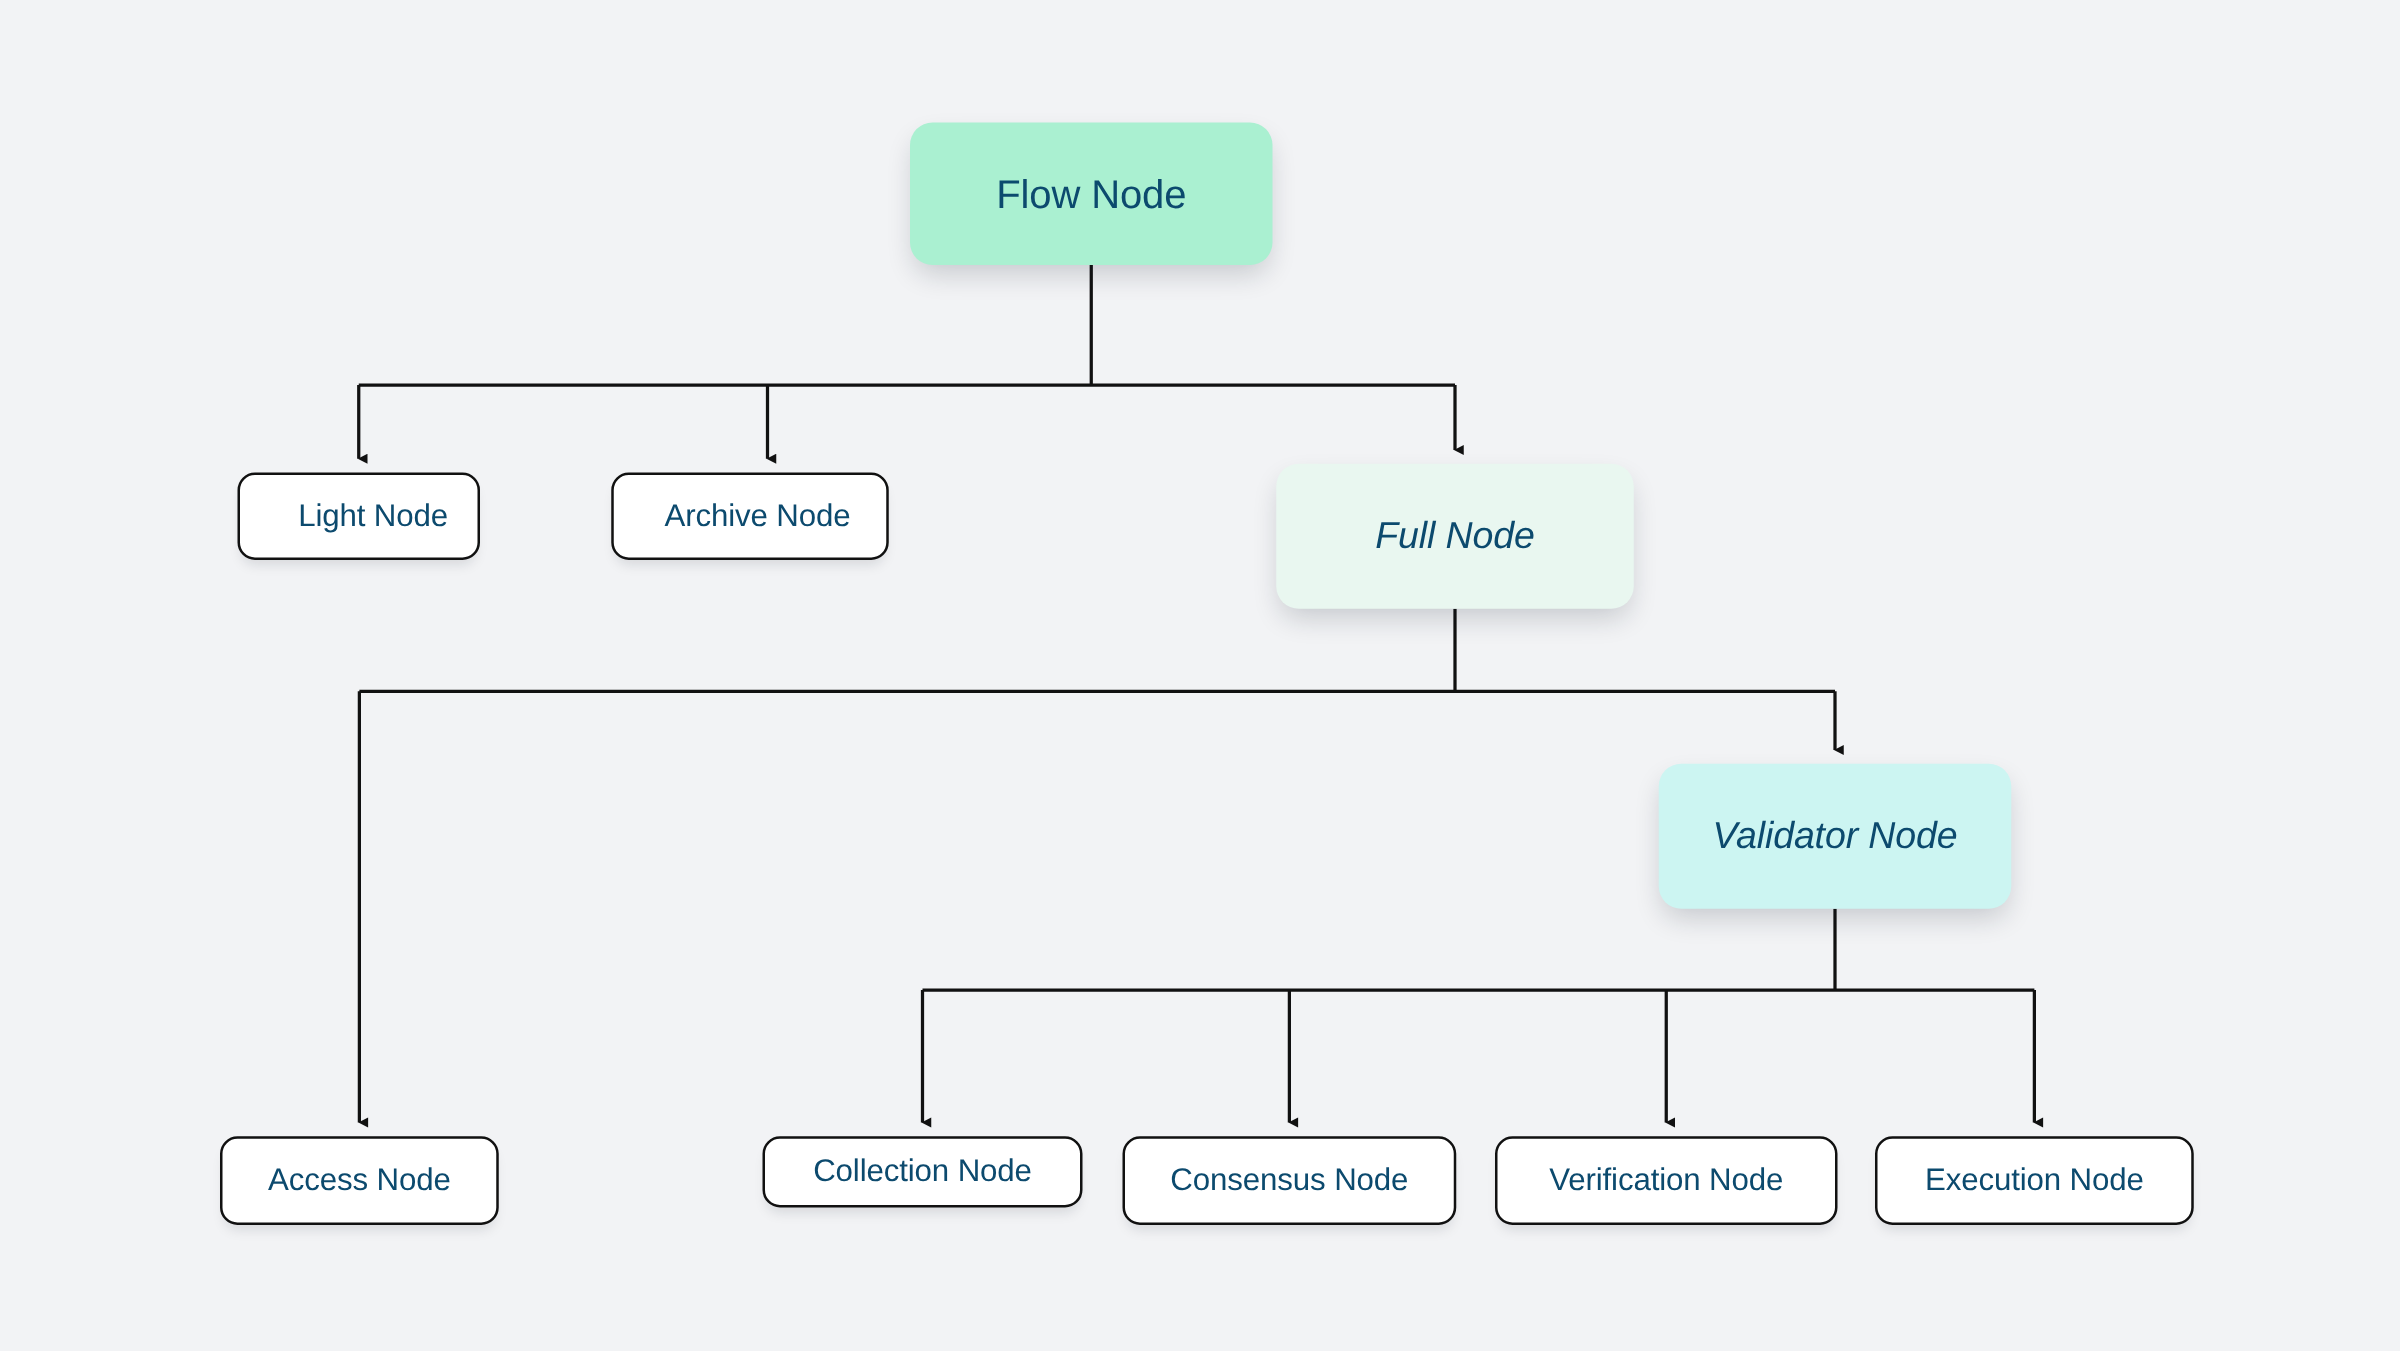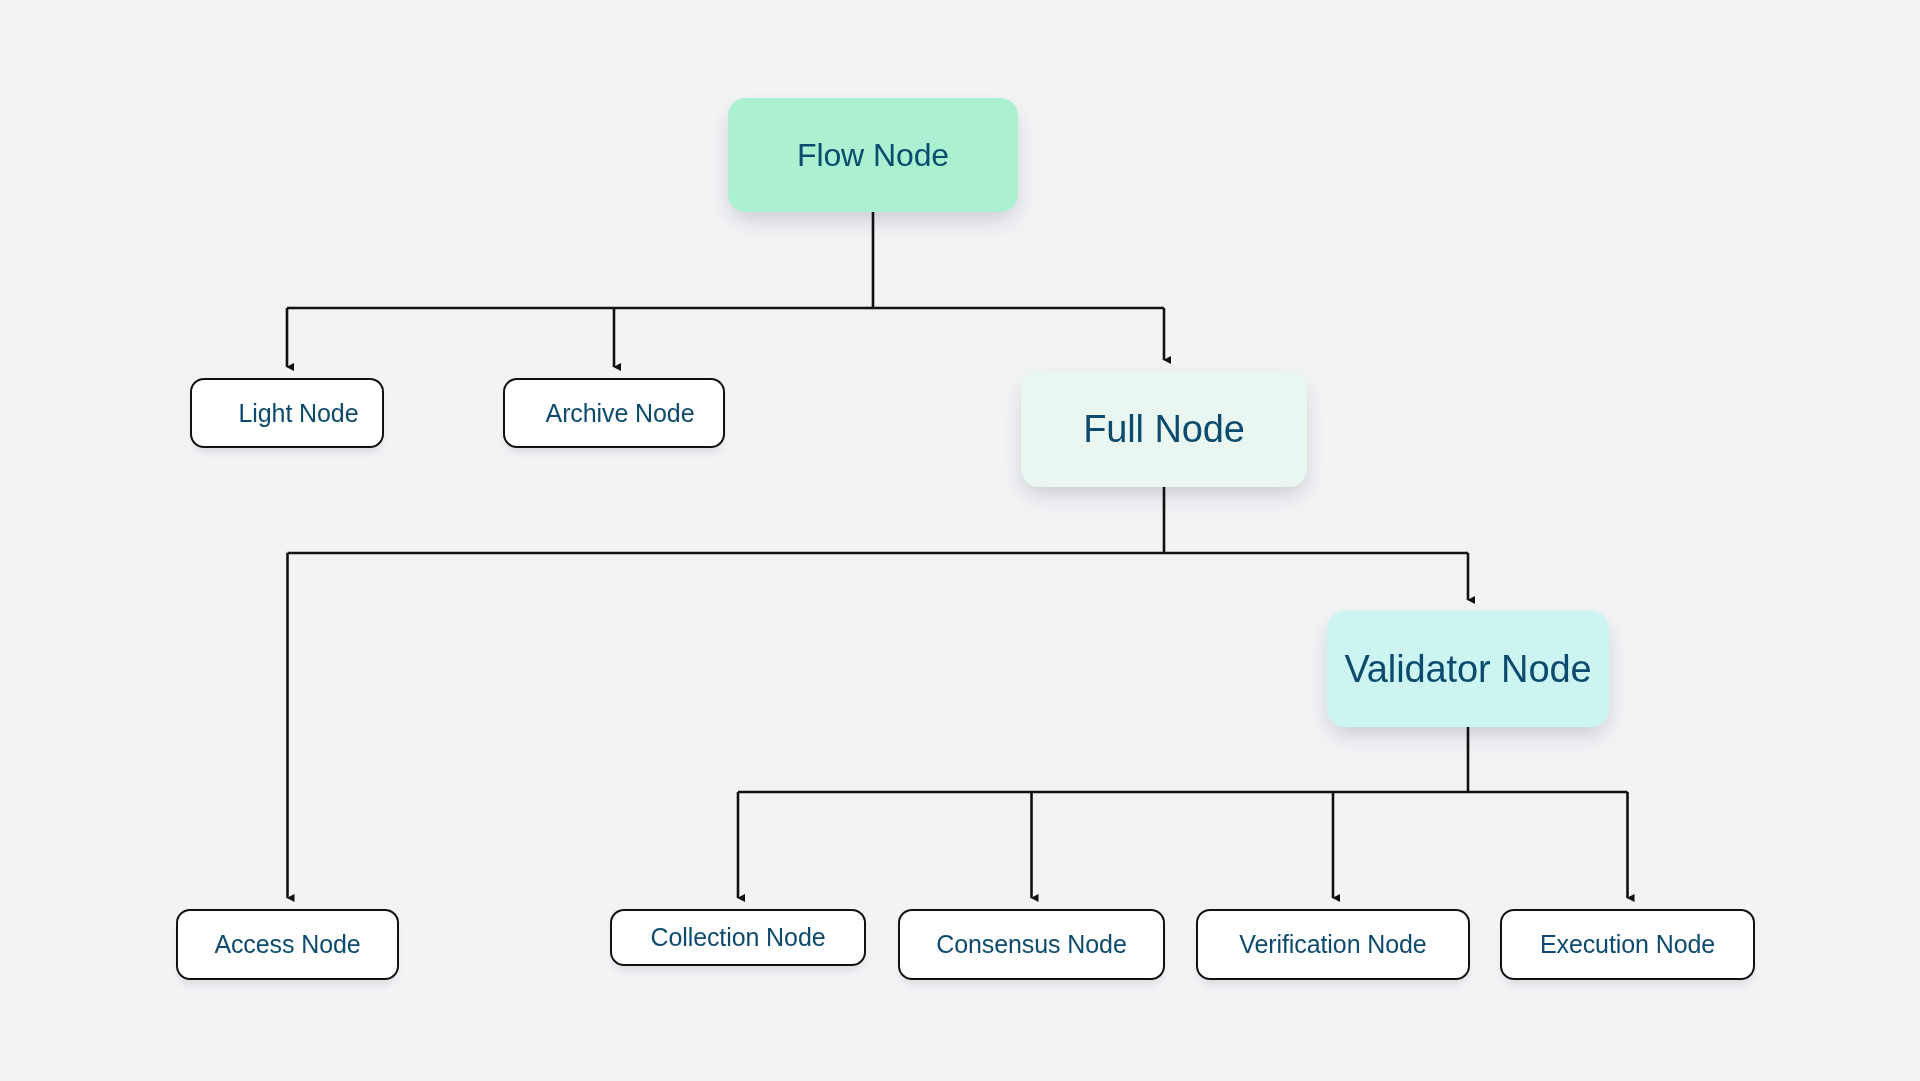--- a/index.html
+++ b/index.html
@@ -43,21 +43,21 @@
     font-size: 25px;
     box-shadow: 0 7px 10px -4px rgba(15,22,40,0.13);
   }
   
   .node.tinted {
     border: none;
     border-radius: 18px;
     box-shadow: 0 10px 22px -4px rgba(20,30,45,0.20);
   }
   .node.lvl-root { font-size: 32px; }
-  .node.lvl-mid  { font-size: 38px; }
+  .node.lvl-mid  { font-size: 30px; font-style: italic; }
 </style>
 </head>
 <body style="background: rgb(242, 243, 245);">
 
 <div id="stage" style="background: rgb(242, 243, 245);">
 
   <svg id="edges" viewBox="0 0 1920 1081" width="1920" height="1081" xmlns="http://www.w3.org/2000/svg">
     <defs>
       <marker id="arrowhead" markerWidth="9" markerHeight="9" refX="4.2" refY="7.6" orient="auto" markerUnits="userSpaceOnUse">
         <path d="M0.2,0.6 L8.2,0.6 L4.2,8.4 Z" fill="#111111"></path>
@@ -86,21 +86,21 @@
       </g>
   </svg>
 
   <div id="nodes">
       <div class="node tinted lvl-root" style="left: 728px; top: 98px; width: 290px; height: 114px; background: rgb(170, 240, 209);">
         <span>Flow Node</span>
       </div>
       <div class="node leaf" style="left: 190px; top: 378px; width: 194px; height: 70px; background: rgb(255, 255, 255); padding-left: 23px;">
         <span>Light Node</span>
       </div>
-      <div class="node leaf" style="left: 503px; top: 378px; width: 222px; height: 70px; background: rgb(255, 255, 255); padding-left: 12px;">
+      <div class="node leaf" style="left: 489px; top: 378px; width: 222px; height: 70px; background: rgb(255, 255, 255); padding-left: 12px;">
         <span>Archive Node</span>
       </div>
       <div class="node tinted lvl-mid" style="left: 1021px; top: 371px; width: 286px; height: 116px; background: rgb(233, 247, 240);">
         <span>Full Node</span>
       </div>
       <div class="node tinted lvl-mid" style="left: 1327px; top: 611px; width: 282px; height: 116px; background: rgb(204, 245, 242);">
         <span>Validator Node</span>
       </div>
       <div class="node leaf" style="left: 176px; top: 909px; width: 223px; height: 71px; background: rgb(255, 255, 255);">
         <span>Access Node</span>

